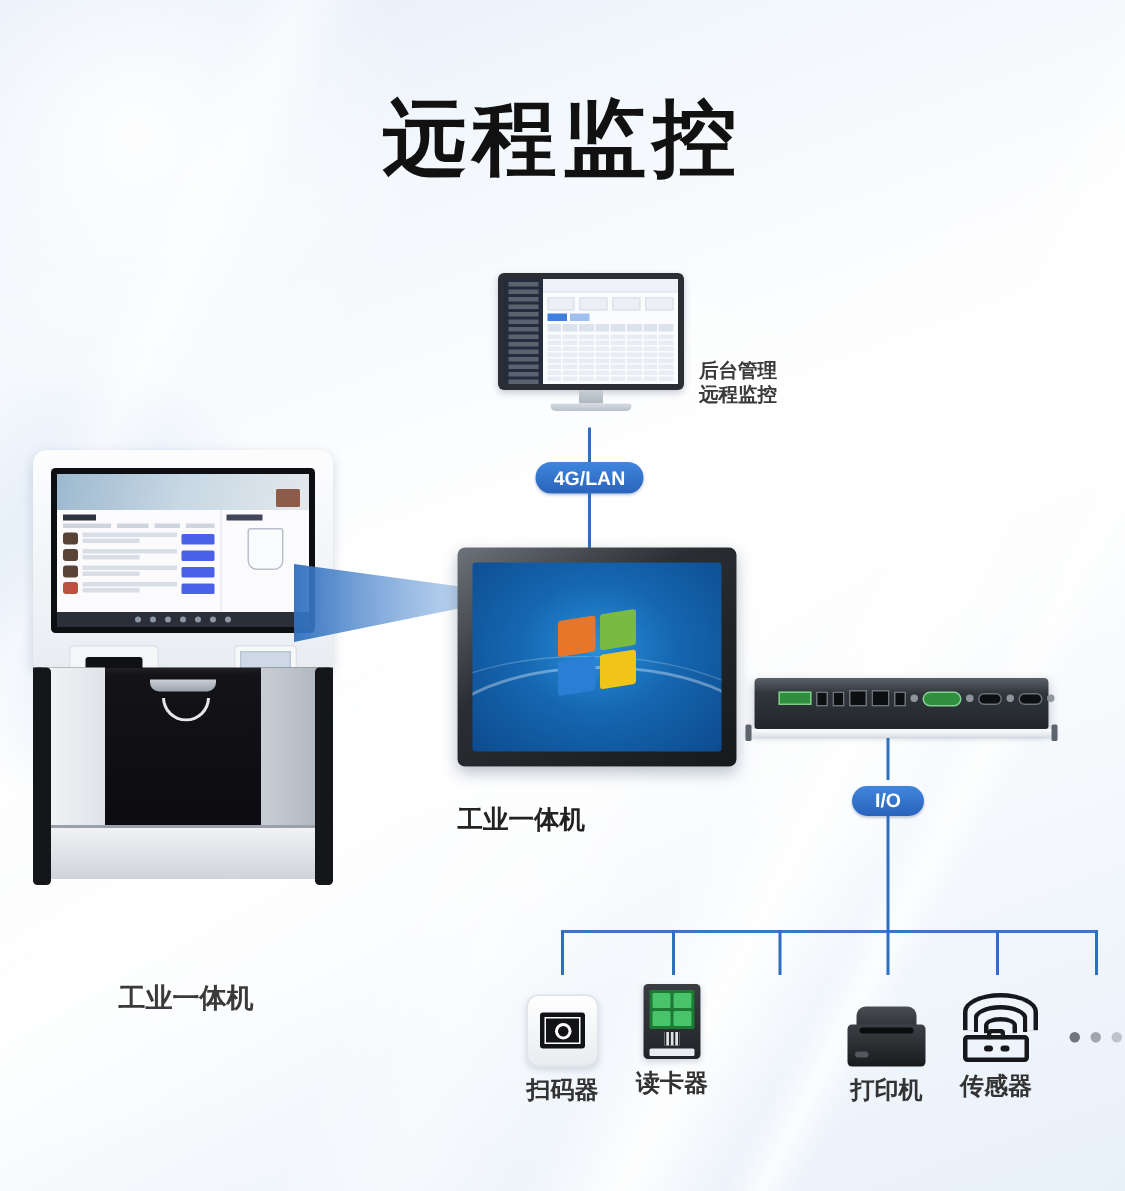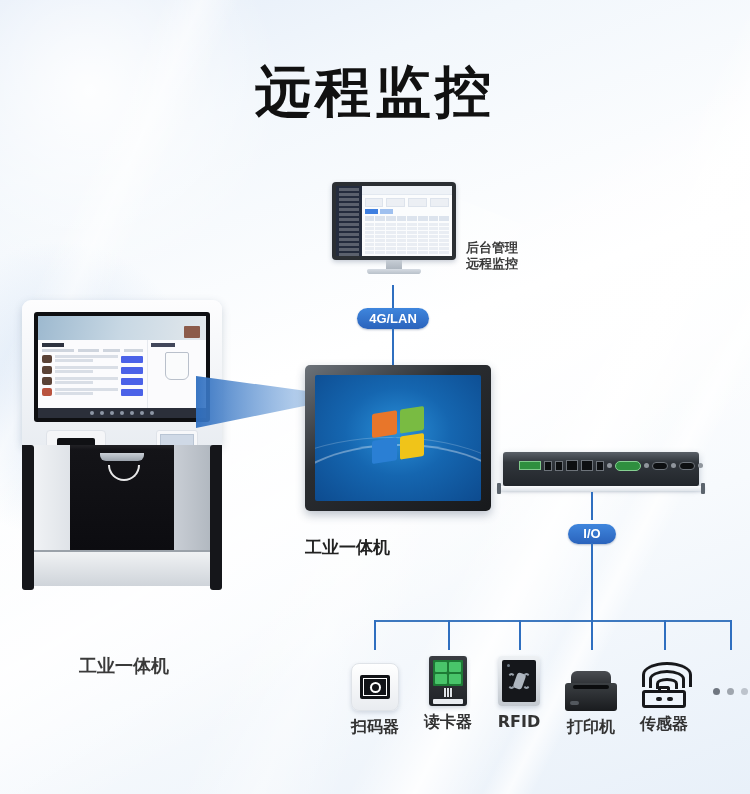--- a/index.html
+++ b/index.html
@@ -572,33 +572,20 @@
 
   <div class="dev" style="left:341px; top:655px;">
     <div class="dev-art">
       <div class="ic-scanner">
           <span></span>
         </div>
     </div>
     <div class="dev-label">扫码器</div>
   </div>
 
-  <div class="dev" style="left:485px; top:650px;">
-    <div class="dev-art">
-      <div class="ic-rfid">
-        <div class="rf-face">
-          <span class="rf-led"></span>
-          <span class="rf-w l"></span>
-          <span class="rf-hand"></span>
-          <span class="rf-w r"></span>
-        </div>
-      </div>
-    </div>
-    <div class="dev-label">RFID</div>
-  </div>
 
   <div class="dev" style="left:630px; top:652px;">
     <div class="dev-art">
       <div class="ic-sensor">
         <div class="sv sv3"></div>
         <div class="sv sv2"></div>
         <div class="sv sv1"></div>
         <div class="snotch"></div>
         <div class="sbox">
             <i></i>

